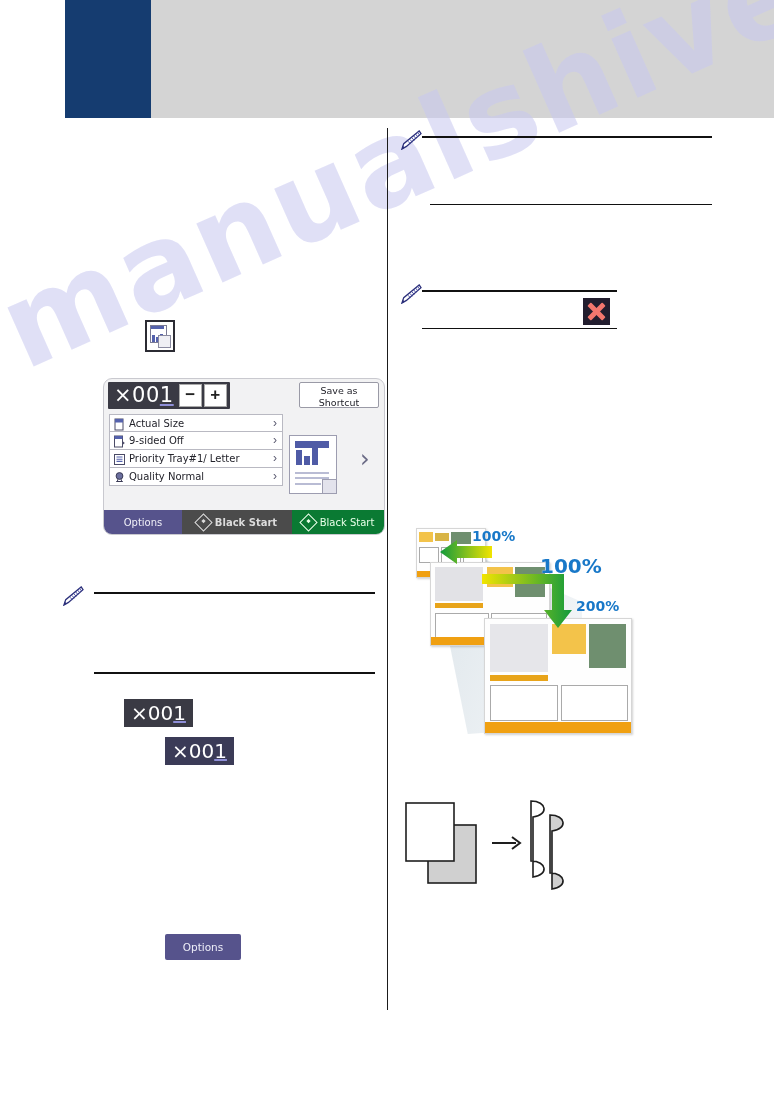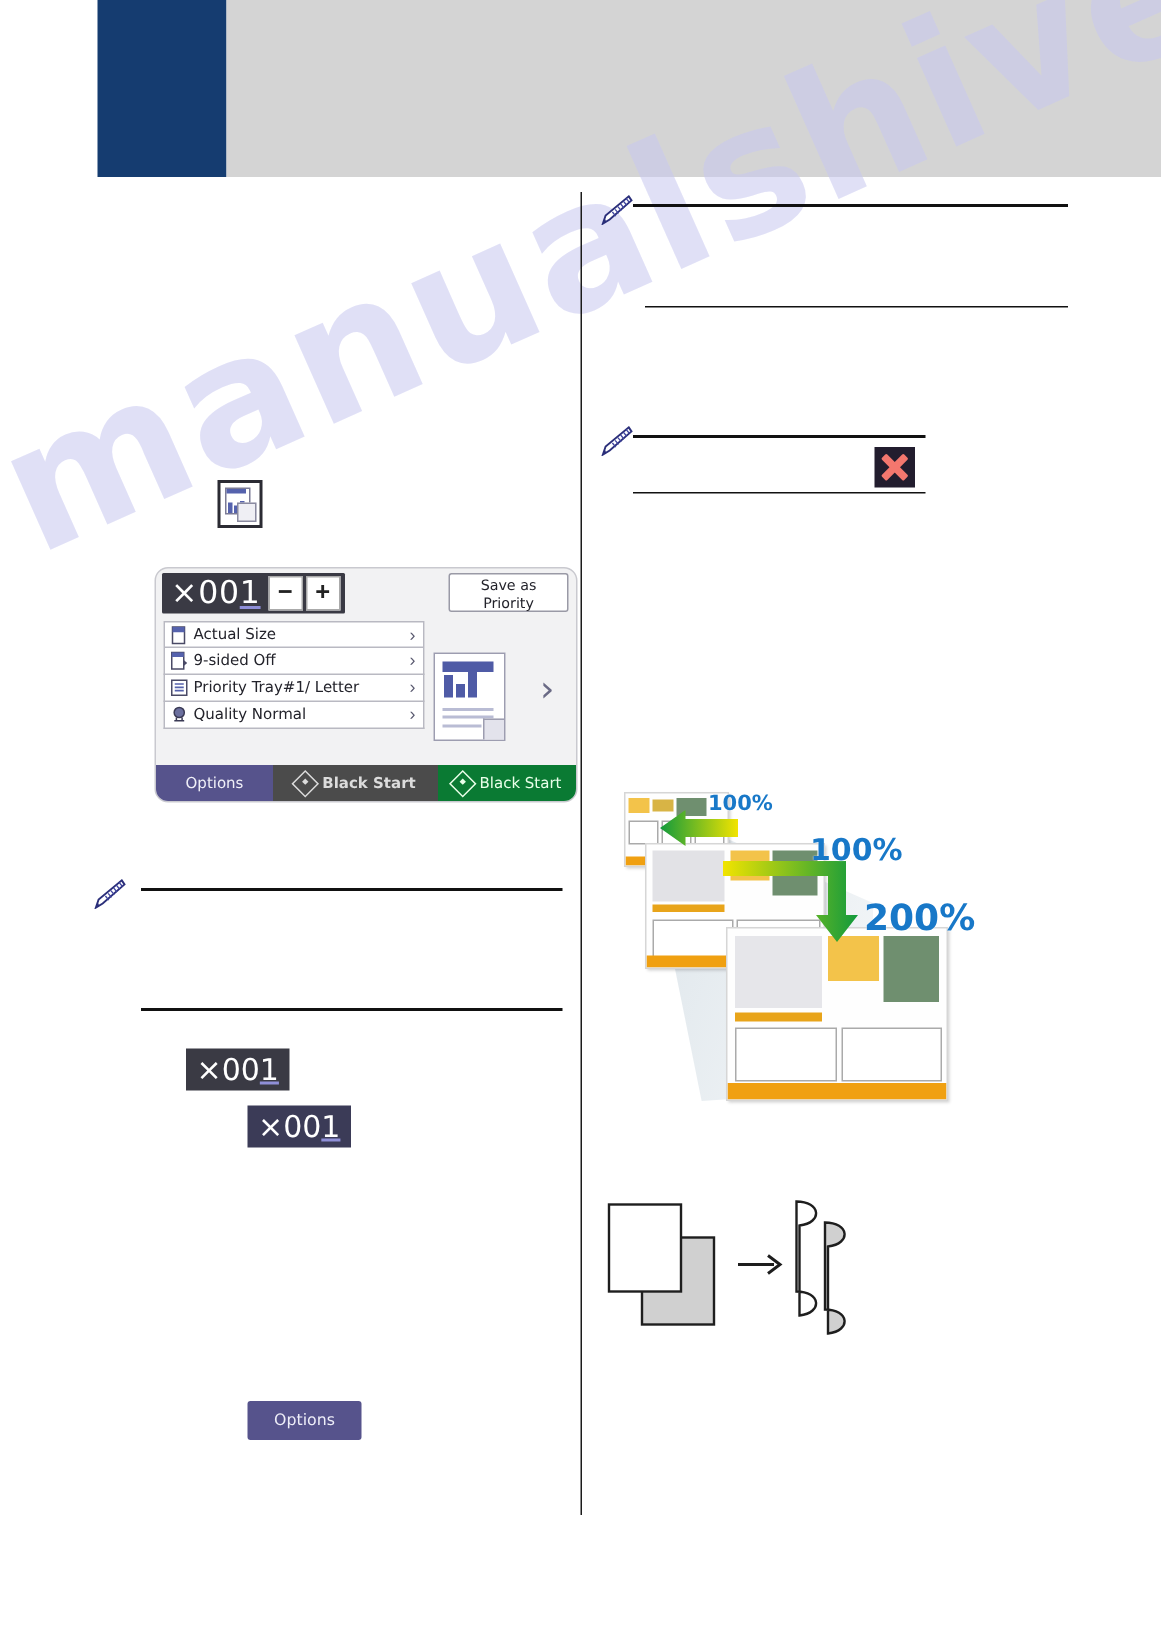--- a/index.html
+++ b/index.html
@@ -170,21 +170,21 @@
     <div class="lcd-top">
       <div class="zoom-badge">
         <span class="val"><span>×00</span><u>1</u></span>
         <span class="stepper">
           <span>−</span>
           <span>+</span>
         </span>
       </div>
       <div class="shortcut-btn">
         <div>Save as</div>
-        <div>Priority</div>
+        <div>Shortcut</div>
       </div>
     </div>
 
     <div class="lcd-rows">
 
       <div class="lcd-row">
         <span class="ri">
           <svg viewBox="0 0 13 13" width="13" height="13">
               <rect x="2" y="1" width="8" height="11" fill="#fff" stroke="#4a4a66" stroke-width="1"></rect>
               <rect x="2" y="1" width="8" height="3.5" fill="#5562ad"></rect>
@@ -321,21 +321,21 @@
           <stop offset="0%" stop-color="#f2e400"></stop>
             <stop offset="100%" stop-color="#119a3c"></stop>
         </linearGradient>
       </defs>
       <path d="M80 24 H45 V18 L28 30 L45 42 V36 H80 Z" fill="url(#g1)"></path>
       <path d="M70 52 H152 V88 H160 L146 106 L132 88 H140 V62 H70 Z" fill="url(#g2)"></path>
     </svg>
 
     <div class="pct" style="left:60px;top:6px;font-size:14px;">100%</div>
     <div class="pct" style="left:128px;top:32px;font-size:20px;">100%</div>
-    <div class="pct" style="left:164px;top:76px;font-size:24px;">200%</div>
+    <div class="pct" style="left:164px;top:76px;font-size:14px;">200%</div>
   </div>
 
   <div class="curl-fig">
     <svg viewBox="0 0 190 110" width="190" height="110">
       <rect x="28" y="40" width="48" height="58" fill="#d0d0d0" stroke="#1e1e1e" stroke-width="1.6"></rect>
       <rect x="6" y="18" width="48" height="58" fill="#ffffff" stroke="#1e1e1e" stroke-width="1.6"></rect>
       <g>
         <path d="M92 58 H116" stroke="#1e1e1e" stroke-width="2"></path>
         <path d="M112 52 L120 58 L112 64" fill="none" stroke="#1e1e1e" stroke-width="2"></path>
       </g>

